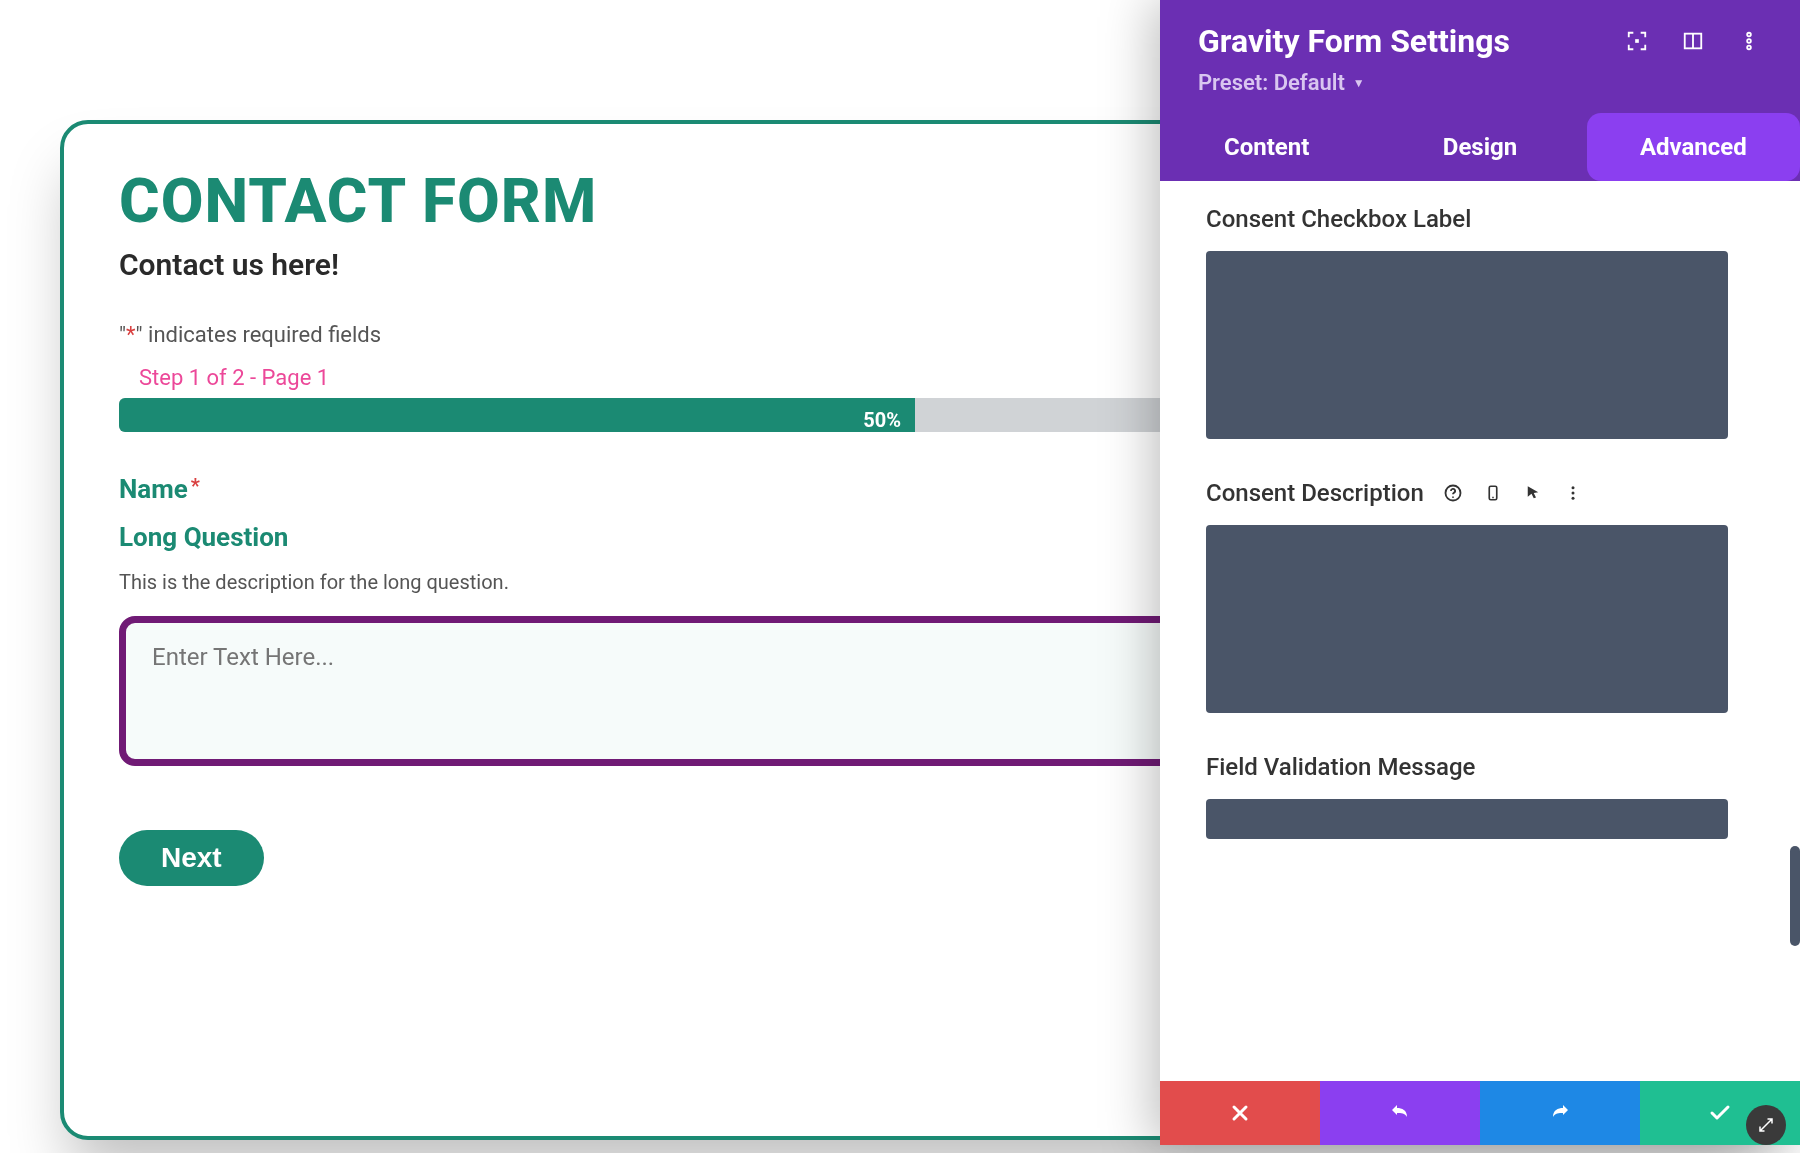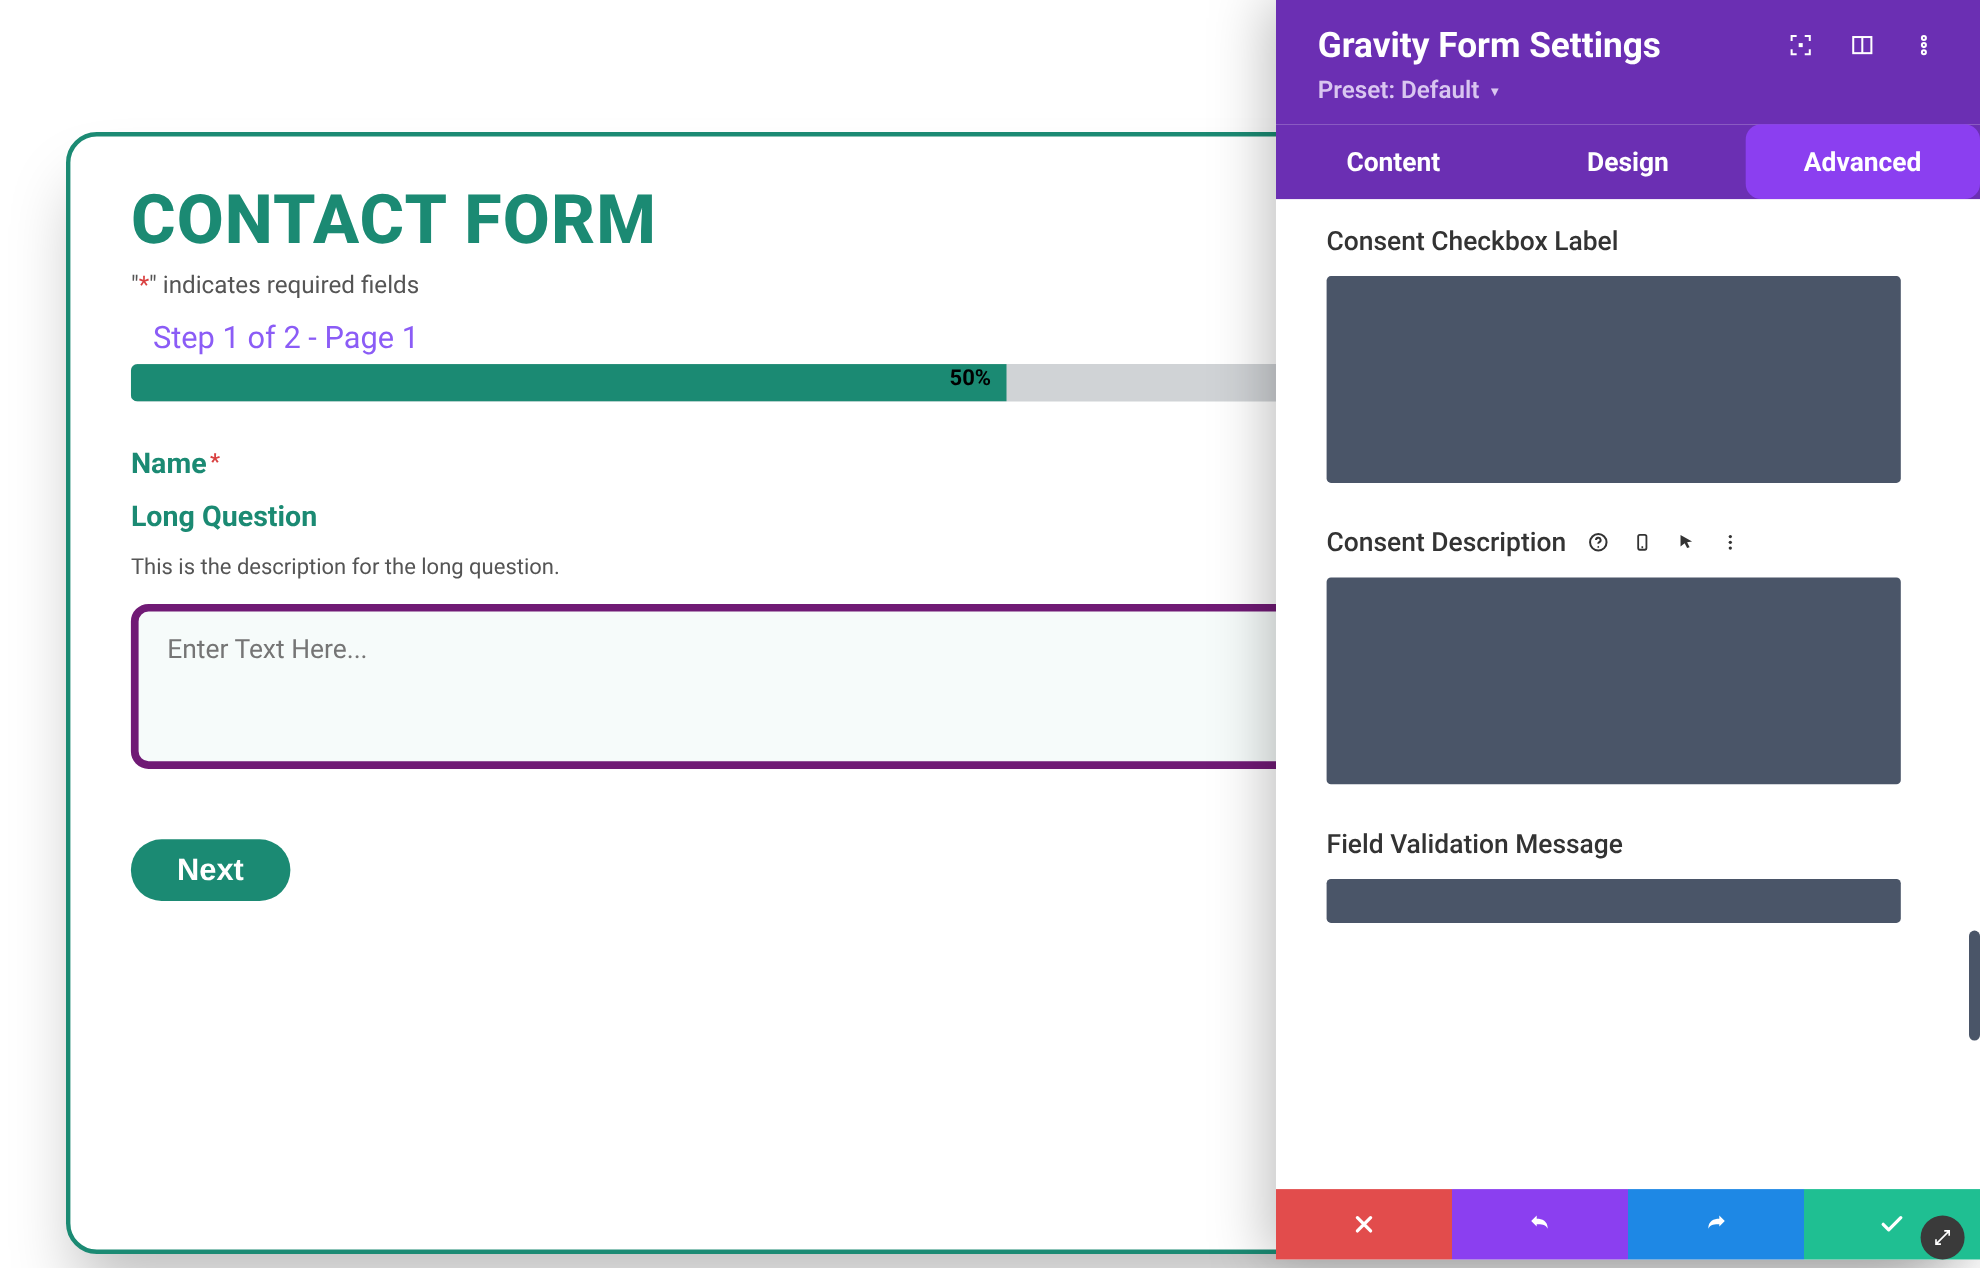--- a/index.html
+++ b/index.html
@@ -39,41 +39,41 @@
     color: #2a2a2a;
     margin-bottom: 40px;
   }
   .required-note {
     font-size: 22px;
     color: #555;
     margin-bottom: 18px;
   }
   .required-note .asterisk { color: #d94040; }
   .step-text {
-    font-size: 28px;
-    color: #8b5cf6;
+    font-size: 22px;
+    color: #ec4899;
     margin-left: 20px;
     margin-bottom: 8px;
   }
   .progress-wrap {
     width: 100%;
     height: 34px;
     background: #d0d3d6;
     border-radius: 6px;
     overflow: hidden;
     margin-bottom: 42px;
   }
   .progress-bar {
     height: 100%;
     background: #1b8a73;
     display: flex;
-    align-items: flex-start;
+    align-items: flex-end;
     justify-content: flex-end;
     padding-right: 14px;
-    color: #000000;
+    color: #ffffff;
     font-weight: 700;
     font-size: 20px;
   }
   .field-label {
     font-size: 26px;
     font-weight: 700;
     color: #1b8a73;
     margin-bottom: 18px;
   }
   .field-label .req { color: #d94040; font-size: 20px; margin-left: 3px; vertical-align: top;}
@@ -255,20 +255,21 @@
     display:flex; align-items:center; justify-content:center;
     cursor:pointer;
   }
   .expand-fab svg { width:18px; height:18px; stroke:#fff; stroke-width:2; fill:none; }
 </style>
 </head>
 <body>
 
 <div class="form-card">
   <h1 class="form-title">CONTACT FORM</h1>
+  <div class="form-subtitle">Contact us here!</div>
 
   <div class="required-note">
     <span>"</span><span class="asterisk">*</span><span>" indicates required fields</span>
   </div>
 
   <div class="step-text">Step 1 of 2 - Page 1</div>
 
   <div class="progress-wrap">
     <div class="progress-bar" id="progress-bar" style="width: 50%;">
       <span>50%</span>

